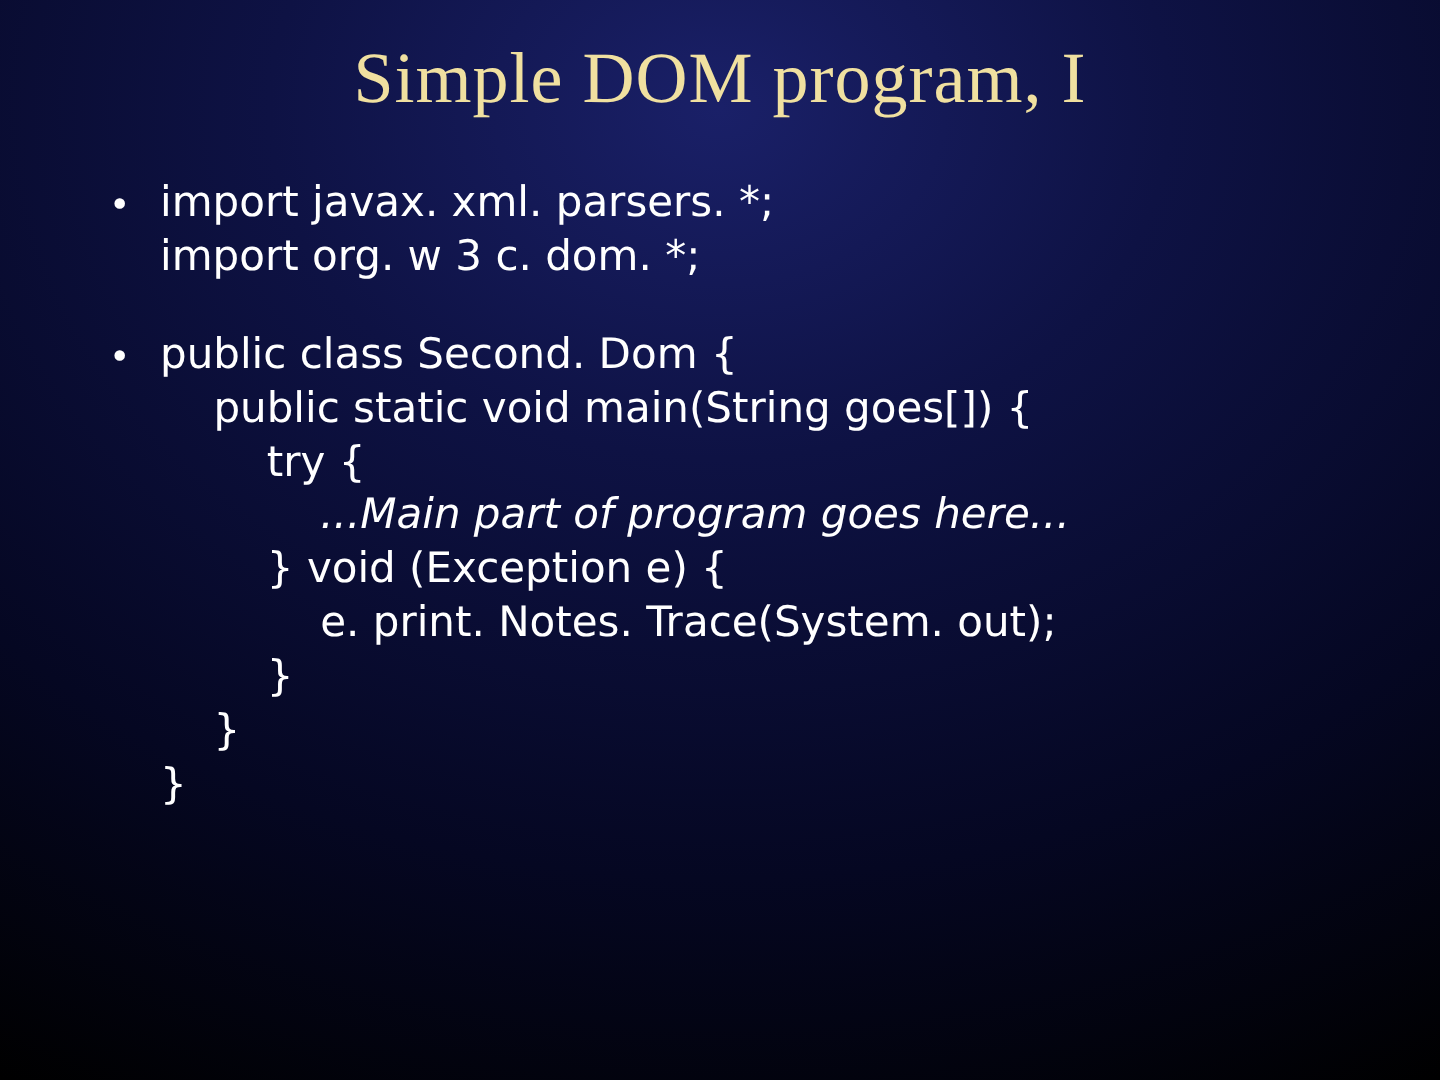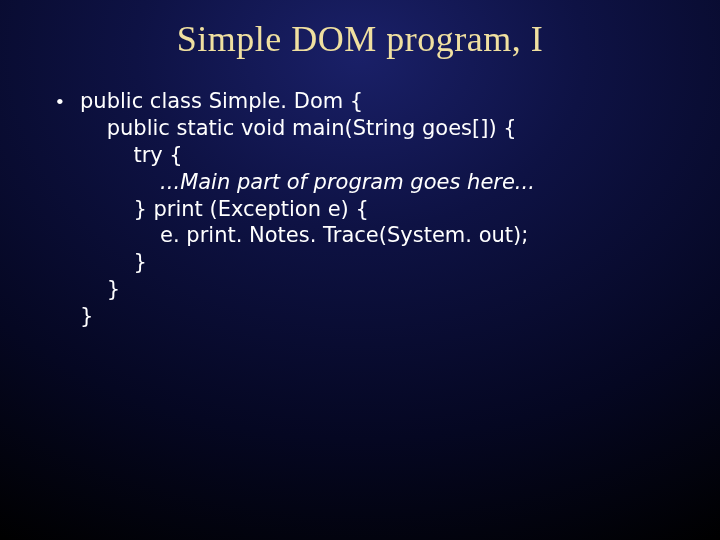--- a/index.html
+++ b/index.html
@@ -57,27 +57,31 @@
   .italic { font-style: italic; text-align: center; }
 </style>
 </head>
 <body>
 
 <div class="slide">
   <h1 class="title">Simple DOM program, I</h1>
   <ul class="bullets">
 
 
+    <li>
+      <div class="mono code-block"><span>import javax. xml. parsers. *;</span>
+<span>import org. w 3 c. dom. *;</span></div>
+    </li>
 
     <li>
-      <div class="mono code-block"><span>public class Simple. Dom {</span>
+      <div class="mono code-block"><span>public class Second. Dom {</span>
 <span>    public static void main(String goes[]) {</span>
 <span>        try {</span>
 <span class="italic">            ...Main part of program goes here...</span>
-<span>        } print (Exception e) {</span>
+<span>        } void (Exception e) {</span>
 <span>            e. print. Notes. Trace(System. out);</span>
 <span>        }</span>
 <span>    }</span>
 <span>}</span></div>
     </li>
 
   </ul>
 </div>
 
 </body></html>

